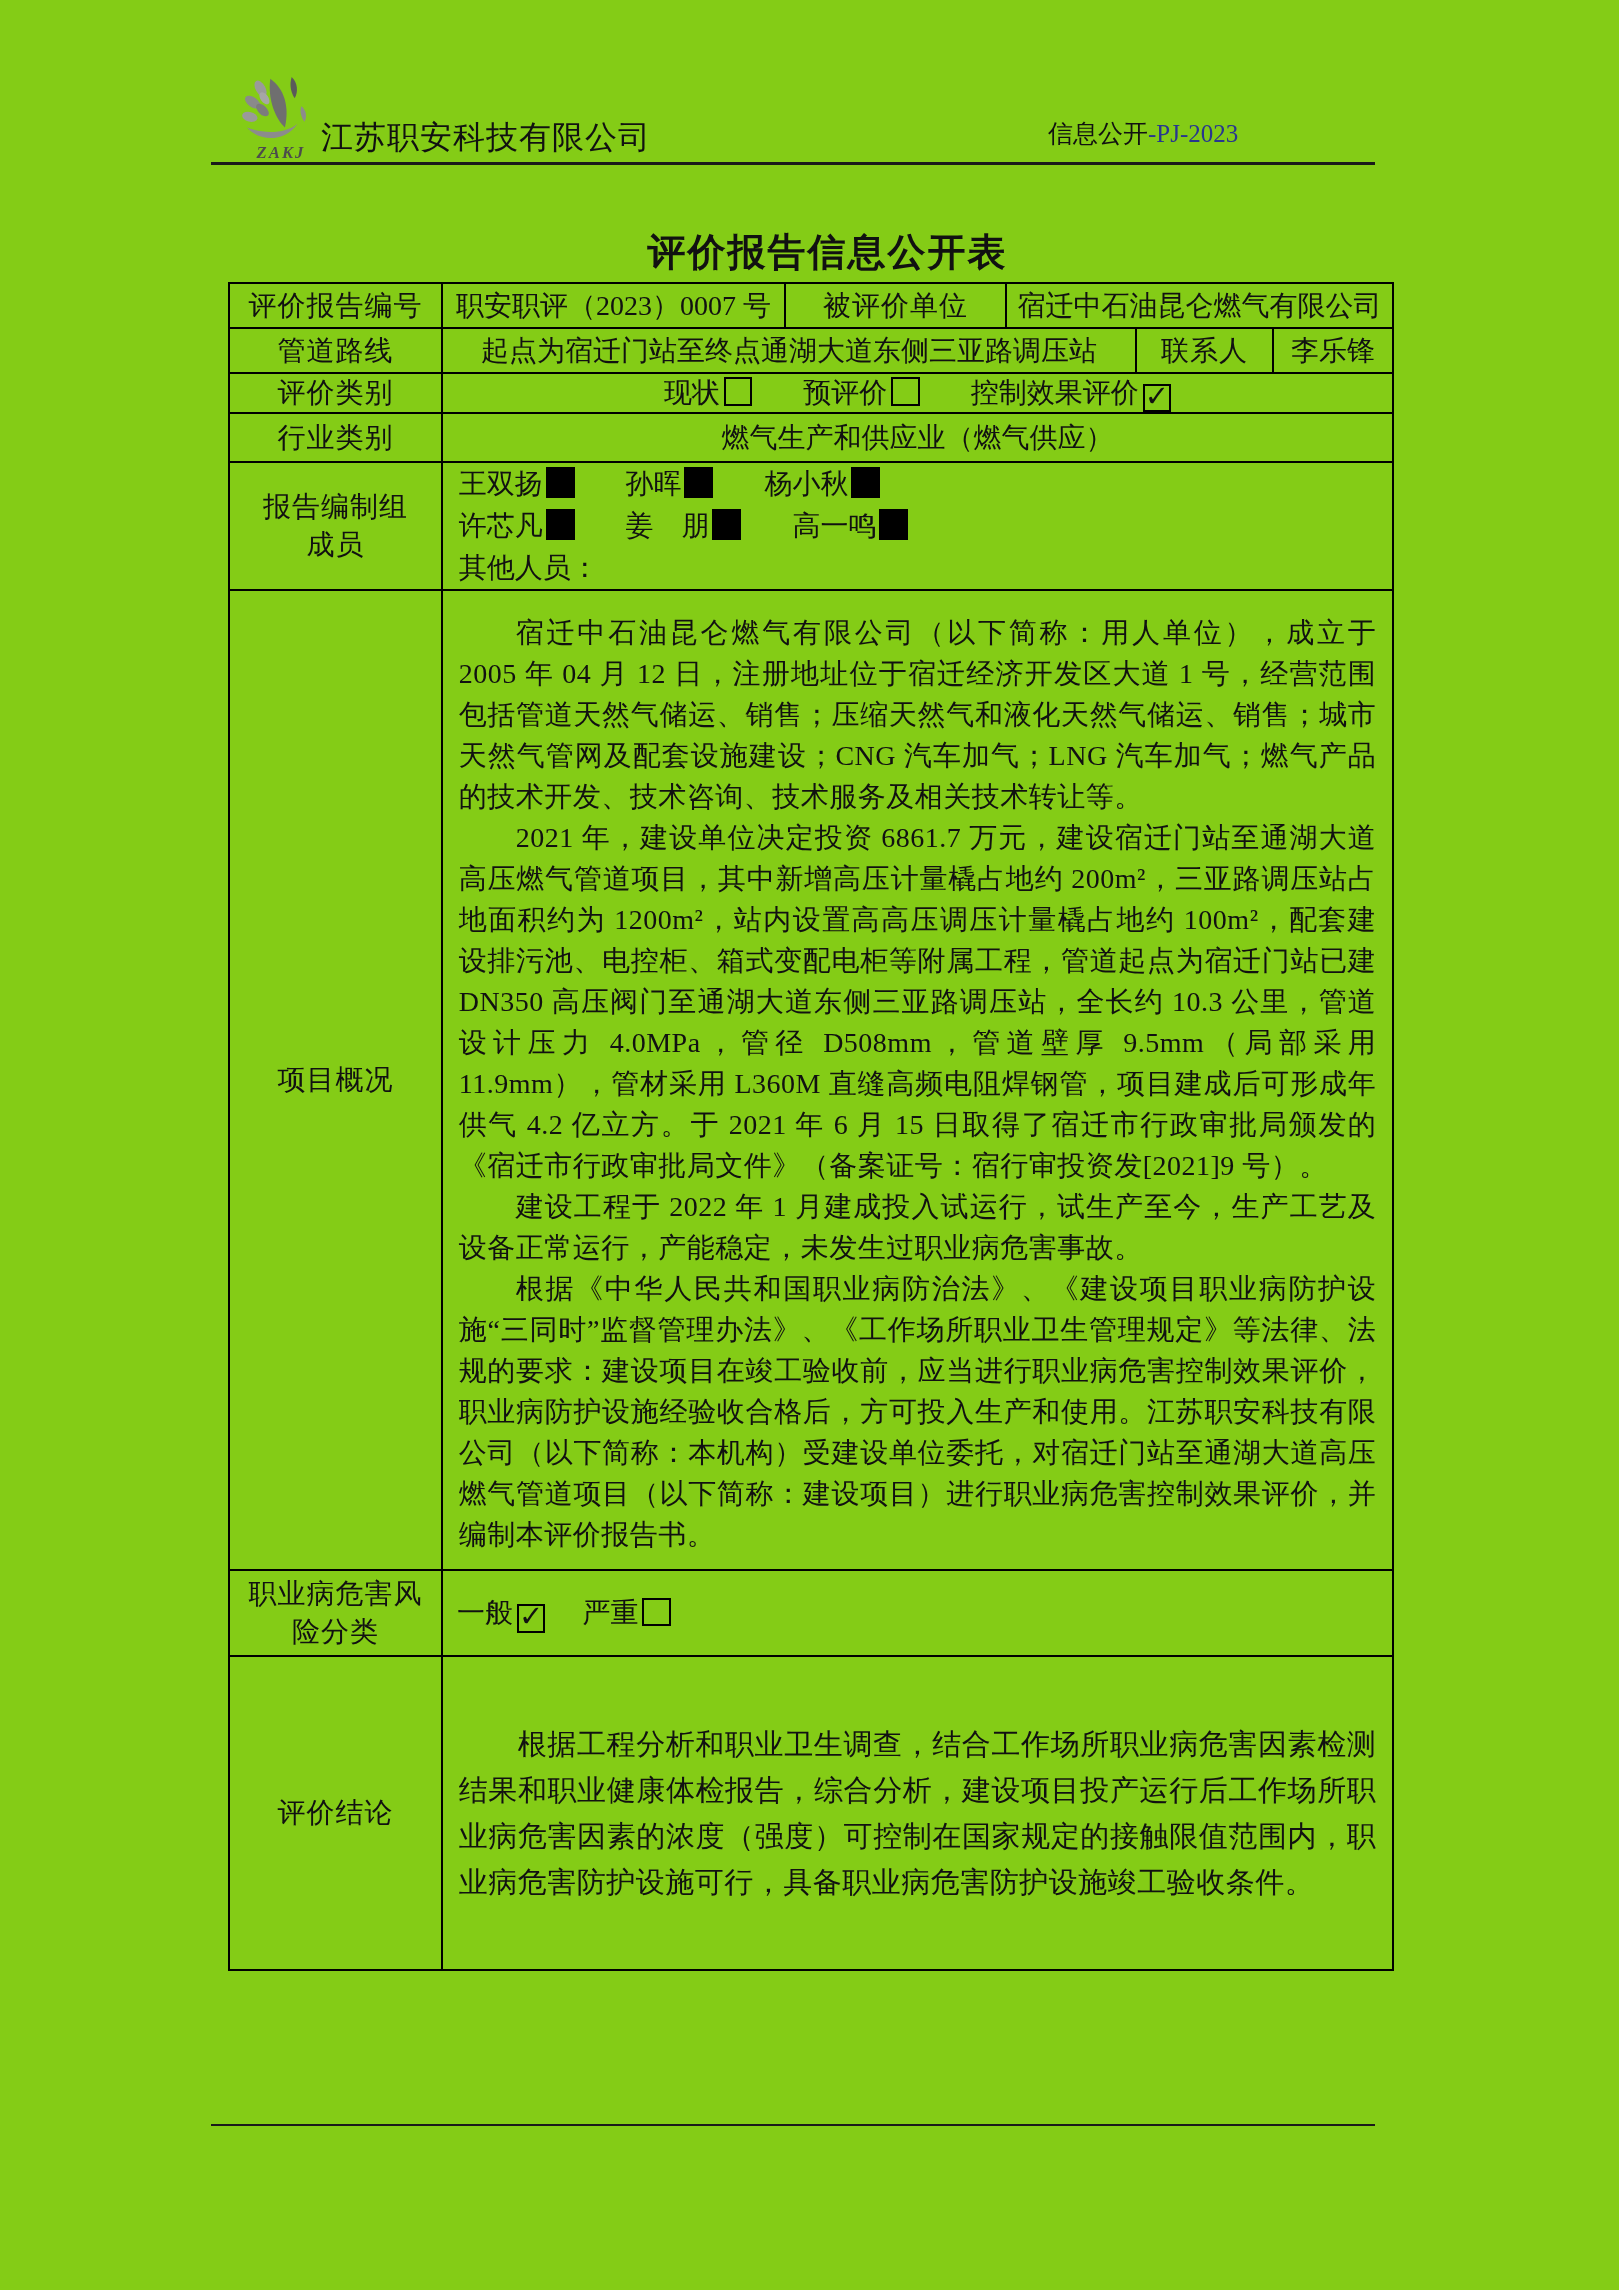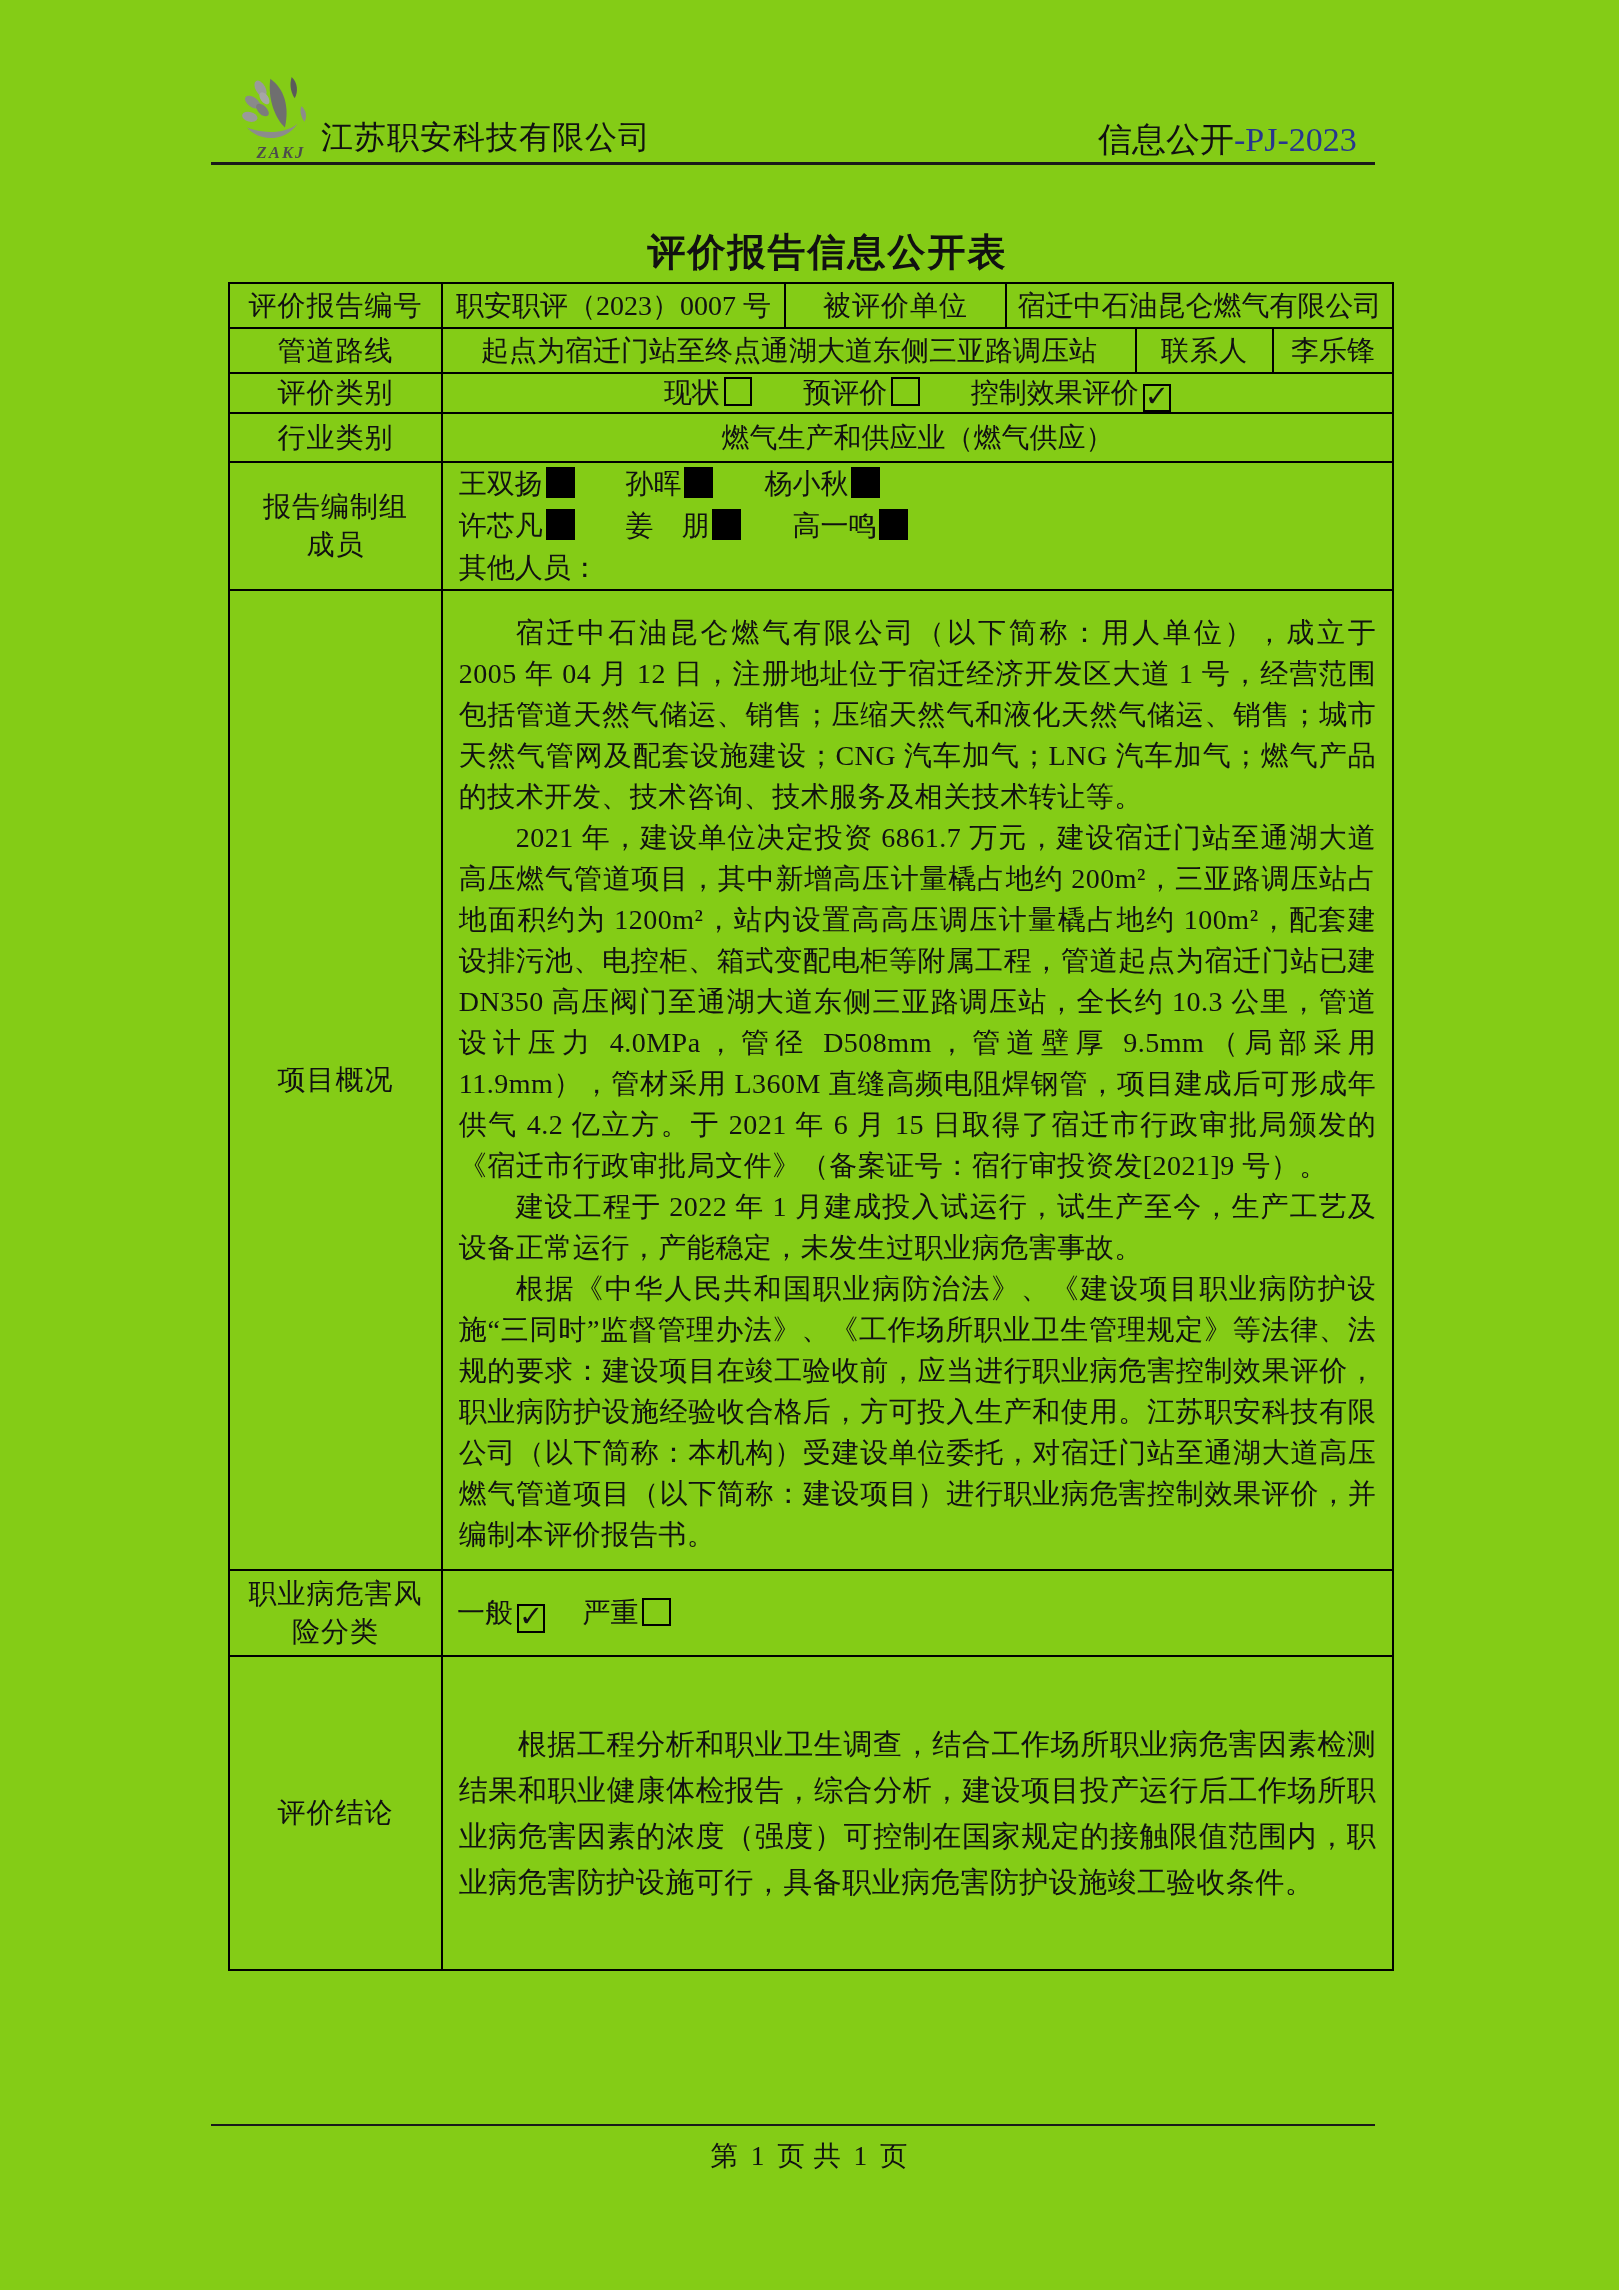--- a/index.html
+++ b/index.html
@@ -7,21 +7,21 @@
     position:relative; width:1619px; height:2291px; background:#84cc16;
     font-family:"Liberation Serif","DejaVu Serif",serif; color:#111;
     overflow:hidden;
   }
   
   .logo { position:absolute; left:237px; top:73px; width:88px; text-align:center; }
   .logo svg { display:block; margin:0 auto; }
   .logo-text { font-style:italic; font-weight:bold; font-size:16.7px; color:#4c4c4c;
                letter-spacing:2px; margin-top:-5.9px; }
   .company { position:absolute; left:321px; top:116px; font-size:32px; letter-spacing:1px; }
-  .doc-code { position:absolute; left:1098px; top:117px; font-size:34px; white-space:nowrap; }
+  .doc-code { position:absolute; left:1048px; top:117px; font-size:25px; white-space:nowrap; }
   .header-rule { position:absolute; left:211px; top:162px; width:1164px; height:2.9px; background:#1a1a1a; }
   
   .title { position:absolute; left:0; top:209px; width:100%; margin:18px; text-align:center;
            font-size:38px; font-weight:bold; letter-spacing:2px; }
   
   .main-table { position:absolute; left:228px; top:282px; width:1163px;
                 border-collapse:collapse; table-layout:fixed; }
   .main-table td { border:2px solid #000; border-top-width:2.9px; border-bottom-width:2.9px;
                    padding:0; font-size:28px; overflow:hidden; }
   td.label { text-align:center; vertical-align:middle; letter-spacing:1px; }
@@ -150,16 +150,15 @@
     <tr class="r8">
       <td class="label">评价结论</td>
       <td class="value conclusion-cell" colspan="5">
         <p>根据工程分析和职业卫生调查，结合工作场所职业病危害因素检测结果和职业健康体检报告，综合分析，建设项目投产运行后工作场所职业病危害因素的浓度（强度）可控制在国家规定的接触限值范围内，职业病危害防护设施可行，具备职业病危害防护设施竣工验收条件。</p>
       </td>
     </tr>
   </tbody>
     </table>
 
   <div class="footer-rule"></div>
-  <div class="footer-text" id="footer-text"><span>第 </span><span class="pagenum">1</span><span> 页 共 </span><span class="pagenum">1</span><span> 页</span></div>
 
 </div>
 
 
 </body></html>

